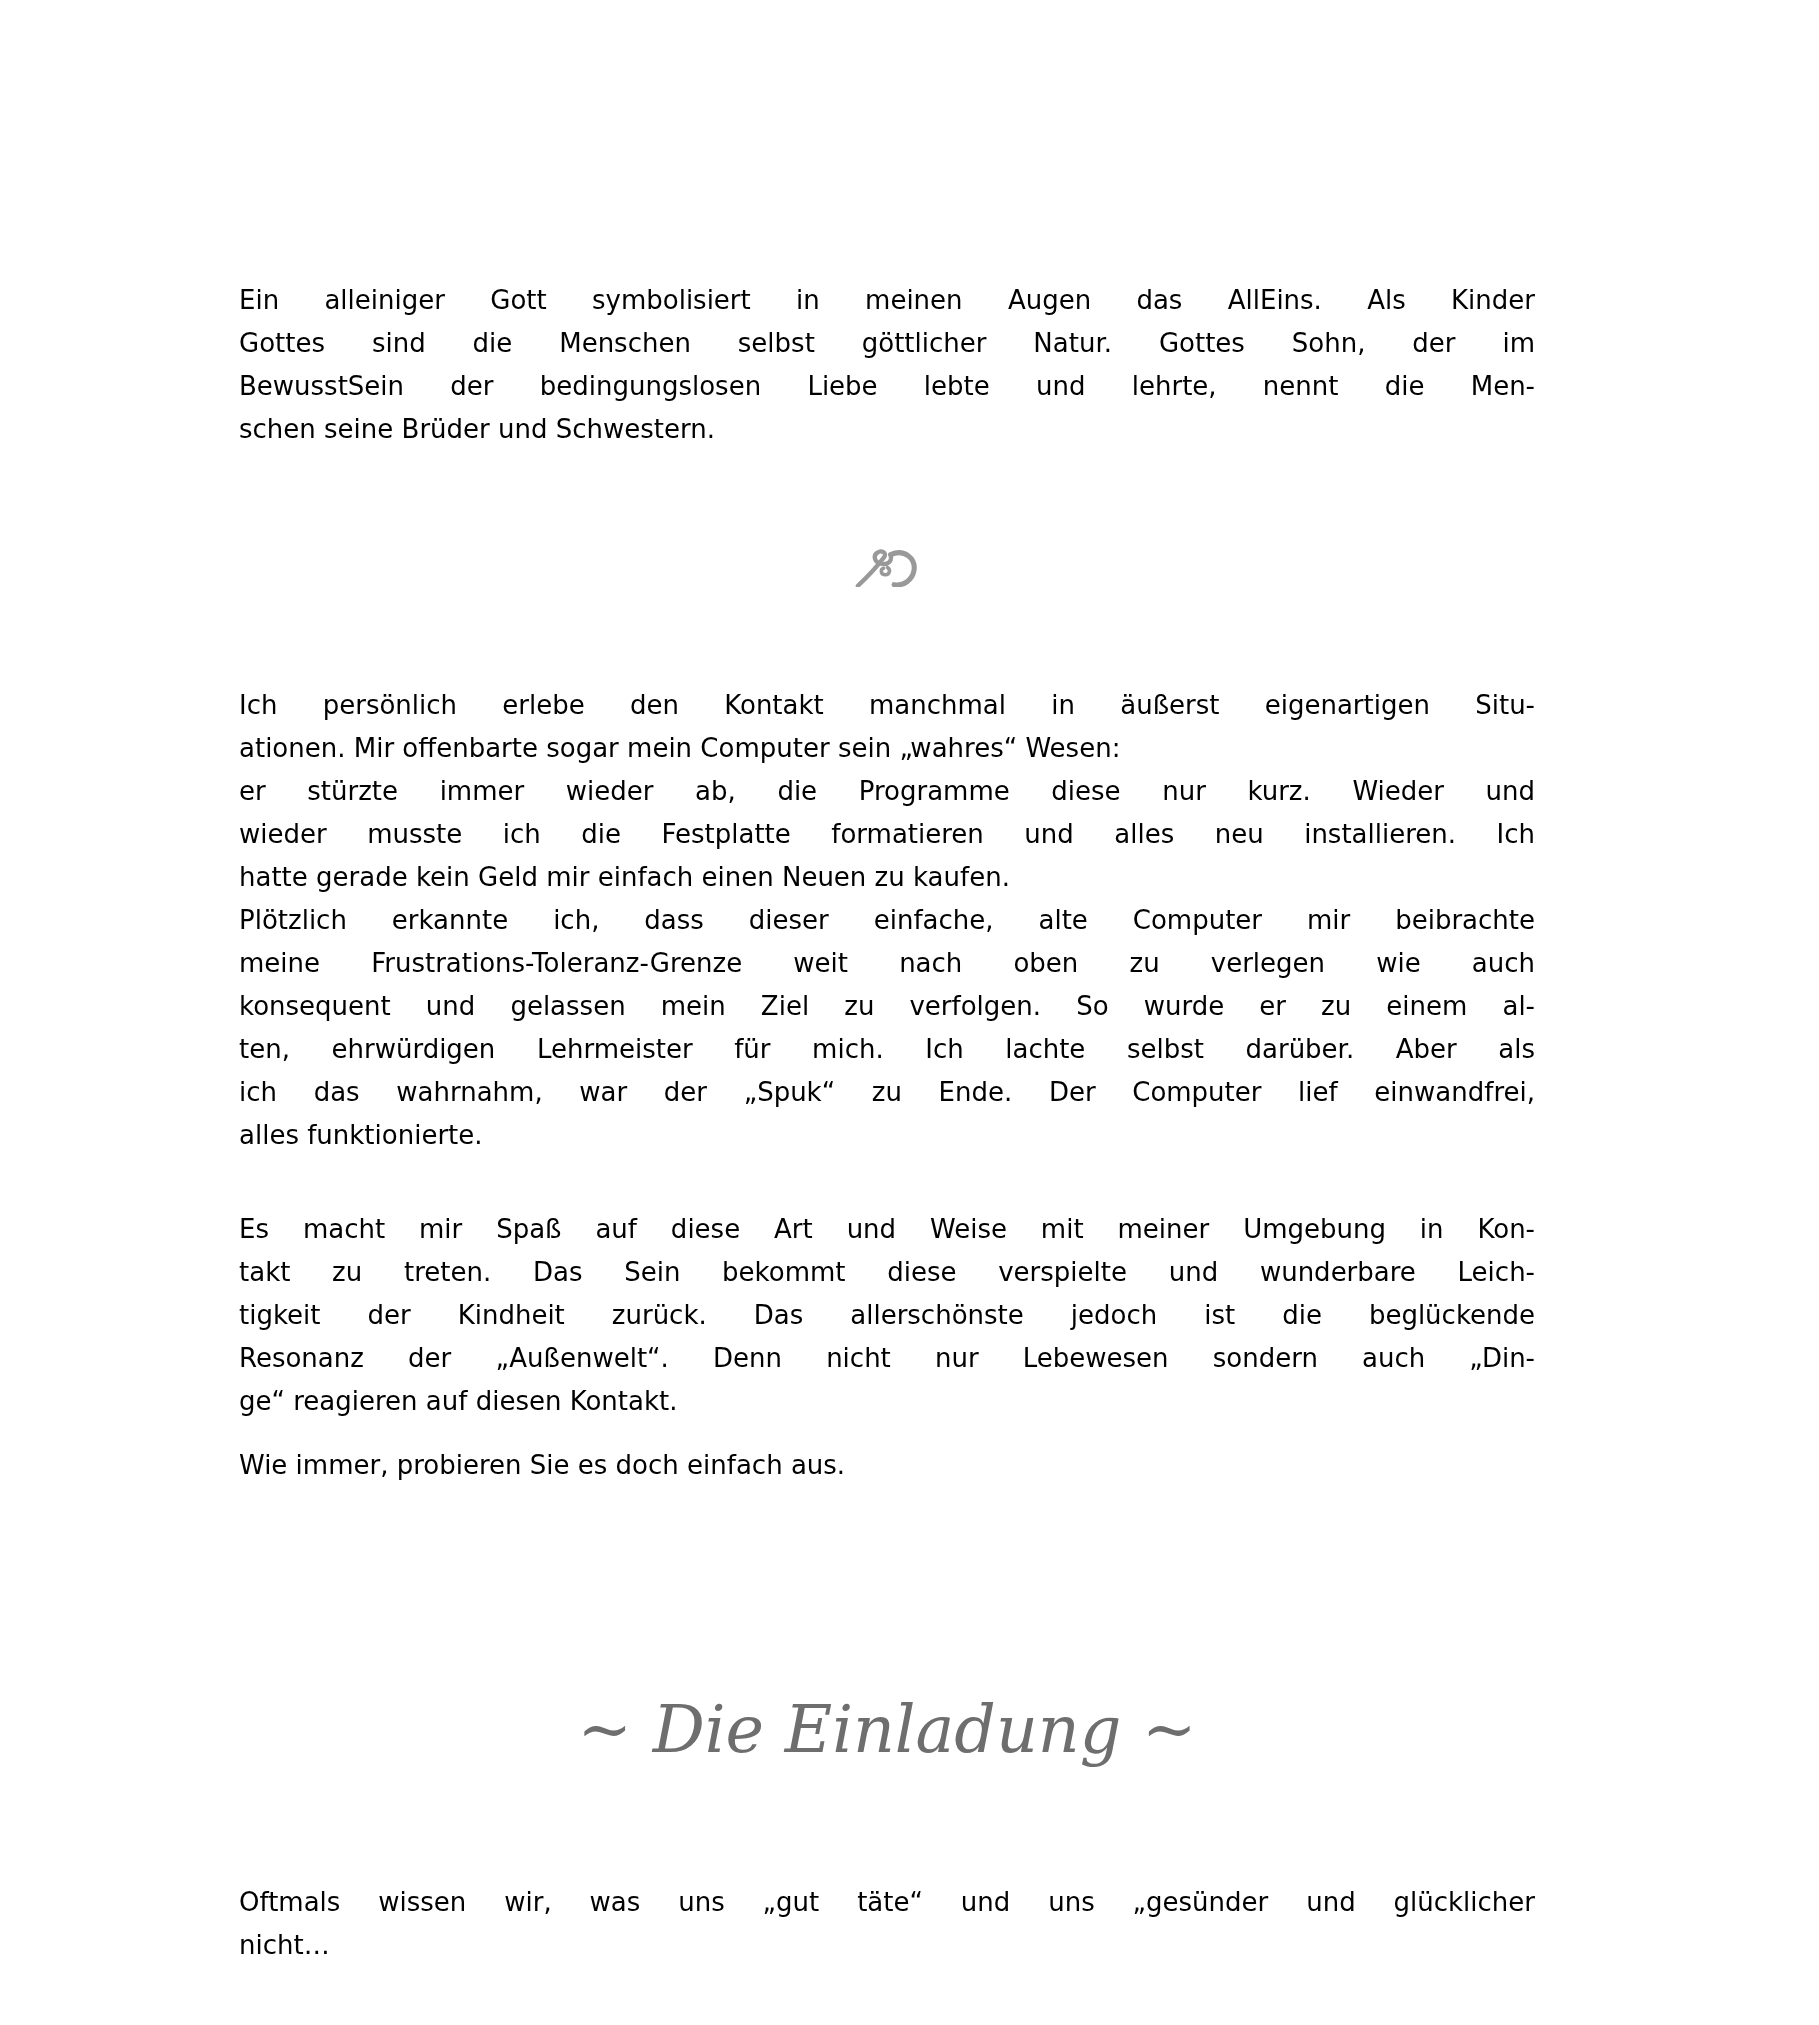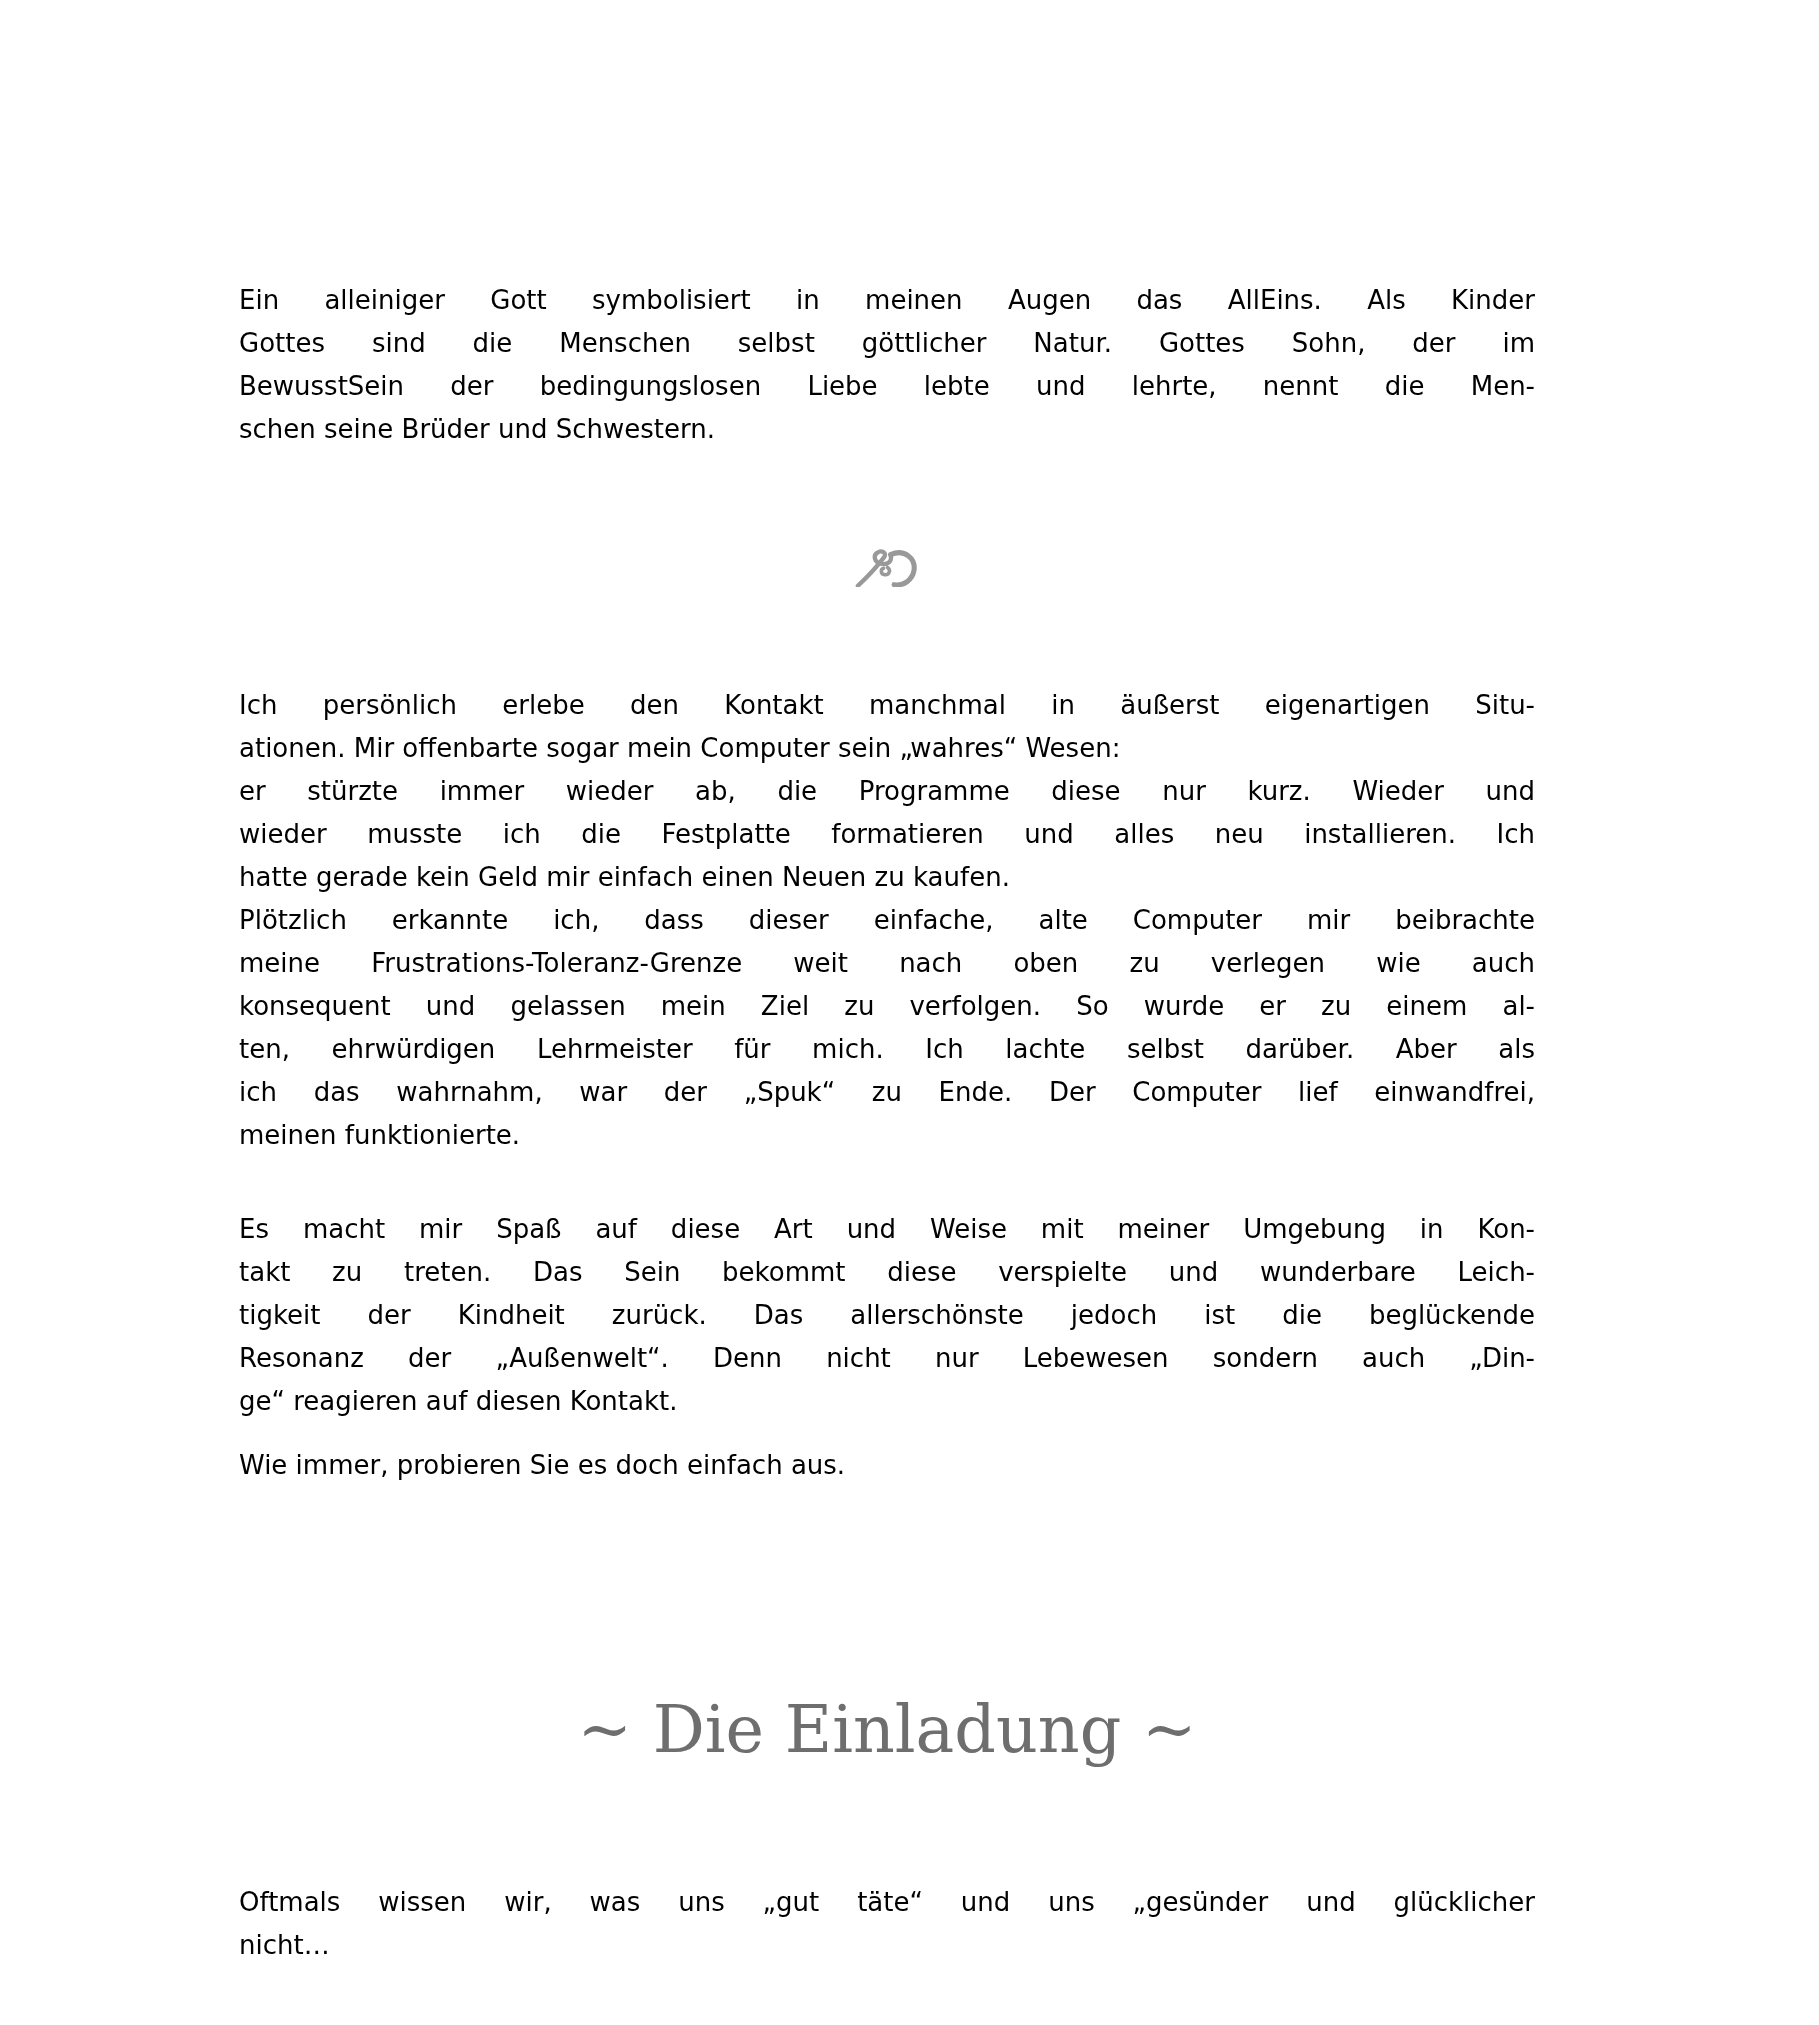--- a/index.html
+++ b/index.html
@@ -10,21 +10,21 @@
     overflow:hidden;
   }
   .block{position:absolute;left:239px;width:1296px;}
   .para{font-size:26px;line-height:43px;}
   .para .line{text-align:justify;text-align-last:justify;}
   .para .line.last{text-align-last:left;}
   .subpara{margin:0;padding:0;}
   #ornament-wrap{top:546px;display:flex;justify-content:center;}
   #heading{
     top:1677px;text-align:center;
-    font-family:"DejaVu Serif",serif;
+    font-family:"DejaVu Serif",serif;font-style:italic;
     font-size:65px;line-height:105px;
   }
 </style>
 </head>
 <body>
 
 <div class="block para" style="top:279px">
     <div class="line">Ein alleiniger Gott symbolisiert in meinen Augen das AllEins. Als Kinder</div>
     <div class="line">Gottes sind die Menschen selbst göttlicher Natur. Gottes Sohn, der im</div>
     <div class="line">BewusstSein der bedingungslosen Liebe lebte und lehrte, nennt die Men-</div>
@@ -50,21 +50,21 @@
       <div class="line">er stürzte immer wieder ab, die Programme diese nur kurz. Wieder und</div>
       <div class="line">wieder musste ich die Festplatte formatieren und alles neu installieren. Ich</div>
       <div class="line last">hatte gerade kein Geld mir einfach einen Neuen zu kaufen.</div>
     </div>
   <div class="subpara">
       <div class="line">Plötzlich erkannte ich, dass dieser einfache, alte Computer mir beibrachte</div>
       <div class="line">meine Frustrations-Toleranz-Grenze weit nach oben zu verlegen wie auch</div>
       <div class="line">konsequent und gelassen mein Ziel zu verfolgen. So wurde er zu einem al-</div>
       <div class="line">ten, ehrwürdigen Lehrmeister für mich. Ich lachte selbst darüber. Aber als</div>
       <div class="line">ich das wahrnahm, war der „Spuk“ zu Ende. Der Computer lief einwandfrei,</div>
-      <div class="line last">meinen funktionierte.</div>
+      <div class="line last">alles funktionierte.</div>
     </div>
 </div>
 
 <div class="block para" style="top:1208px">
     <div class="line">Es macht mir Spaß auf diese Art und Weise mit meiner Umgebung in Kon-</div>
     <div class="line">takt zu treten. Das Sein bekommt diese verspielte und wunderbare Leich-</div>
     <div class="line">tigkeit der Kindheit zurück. Das allerschönste jedoch ist die beglückende</div>
     <div class="line">Resonanz der „Außenwelt“. Denn nicht nur Lebewesen sondern auch „Din-</div>
     <div class="line last">ge“ reagieren auf diesen Kontakt.</div>
   </div>

